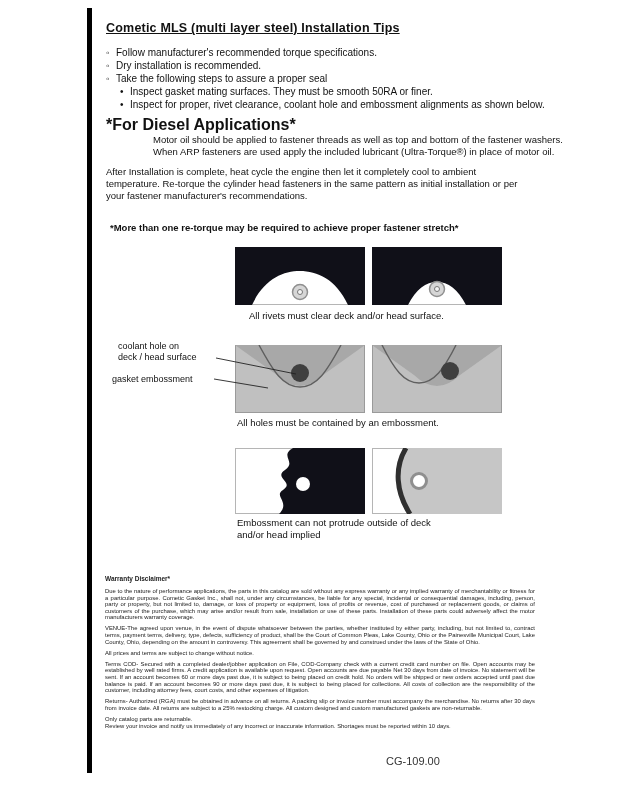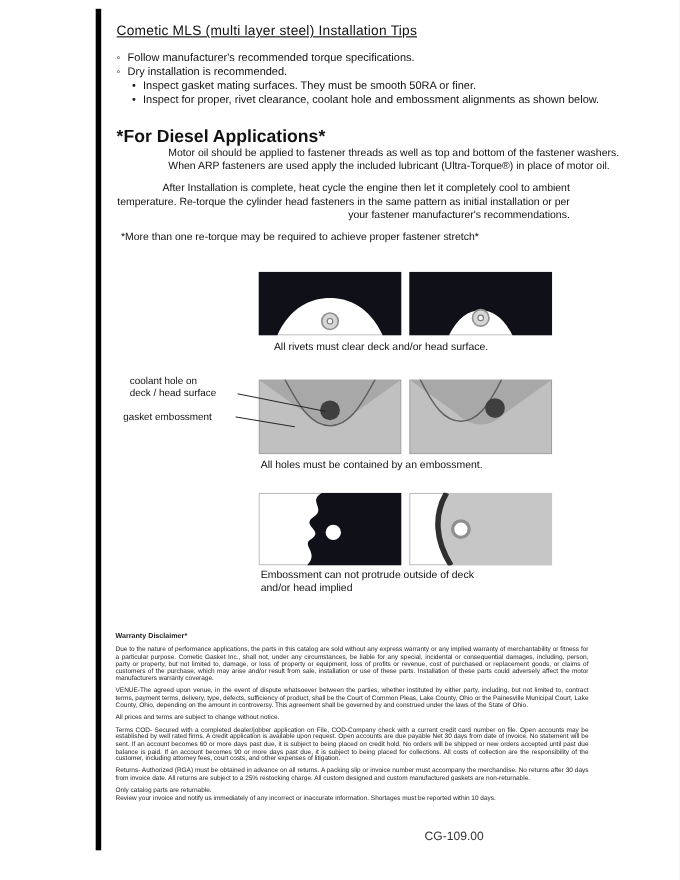--- a/index.html
+++ b/index.html
@@ -4,32 +4,32 @@
 <style>
   html,body { margin:0; padding:0; background:#e8e8e8; }
   .page {
     position:relative; width:618px; height:800px; margin:0 auto;
     background:#ffffff; overflow:hidden;
     font-family:"Liberation Sans", sans-serif; color:#111;
   }
   .abs { position:absolute; }
   .leftbar { position:absolute; left:87px; top:8px; width:5px; height:765px; background:#000; }
   .title {
-    position:absolute; left:106px; top:21px; font-size:12.5px; font-weight:normal;
+    position:absolute; left:106px; top:21px; font-size:12.5px; font-weight:bold;
     text-decoration:underline; letter-spacing:0.2px;
   }
   .bullets { position:absolute; left:106px; top:46px; width:420px; font-size:10px; }
   .bline { height:13px; line-height:13px; white-space:nowrap; }
   .bline.sub { padding-left:14px; }
   .mk { display:inline-block; width:10px; }
   .diesel-heading { position:absolute; left:106px; top:116px; font-size:16px; font-weight:bold; }
   .para { position:absolute; left:106px; width:412px; font-size:9.5px; line-height:12px; }
   .para1 { top:134px;margin-left:47px; }
-  .para2 { top:166px;text-align:right; }
-  .note { position:absolute; left:110px; top:210px; font-size:9.5px; }
+  .para2 { top:166px; }
+  .note { position:absolute; left:110px; top:222px; font-size:9.5px;font-weight:bold; }
   .panel-label { position:absolute; width:130px; text-align:center; font-size:12px; letter-spacing:0.6px; color:#1a1a1a;margin-top:40px; }
   .panel { position:absolute; }
   .caption { position:absolute; font-size:9.5px; color:#111; }
   .side-label { position:absolute; font-size:9px; line-height:11px; text-align:left; color:#111; }
   .warranty { position:absolute; left:105px; top:575px; width:430px; color:#222; }
   .w-head { font-size:6.5px; font-weight:bold; margin-bottom:6px; }
   .w-para { font-size:5.9px; line-height:6.6px; margin-bottom:4.5px; text-align:justify; }
   .w-para.tight { margin-bottom:0; }
   .page-code { position:absolute; left:386px; top:755px; font-size:11px; color:#333; }
 </style>
@@ -38,20 +38,21 @@
 
 <div class="page">
 
   <div class="leftbar"></div>
 
   <div class="title">Cometic MLS (multi layer steel) Installation Tips</div>
 
   <div class="bullets">
     <div class="bline"><span class="mk">◦</span><span>Follow manufacturer's recommended torque specifications.</span></div>
     <div class="bline"><span class="mk">◦</span><span>Dry installation is recommended.</span></div>
+    <div class="bline"><span class="mk">◦</span><span>Take the following steps to assure a proper seal</span></div>
     <div class="bline sub"><span class="mk">•</span><span>Inspect gasket mating surfaces.  They must be smooth 50RA or finer.</span></div>
     <div class="bline sub"><span class="mk">•</span><span>Inspect for proper, rivet clearance, coolant hole and embossment alignments as shown below.</span></div>
   </div>
 
   <div class="diesel-heading">*For Diesel Applications*</div>
   <div class="para para1">Motor oil should be applied to fastener threads as well as top and bottom of the fastener washers. When ARP fasteners are used apply the included lubricant (Ultra-Torque®) in place of motor oil.</div>
   <div class="para para2">After Installation is complete, heat cycle the engine then let it completely cool to ambient temperature. Re-torque the cylinder head fasteners in the same pattern as initial installation or per your fastener manufacturer's recommendations.</div>
   <div class="note">*More than one re-torque may be required to achieve proper fastener stretch*</div>
 
   <div class="panel-label" style="left:235px; top:231px;">RIGHT</div>

